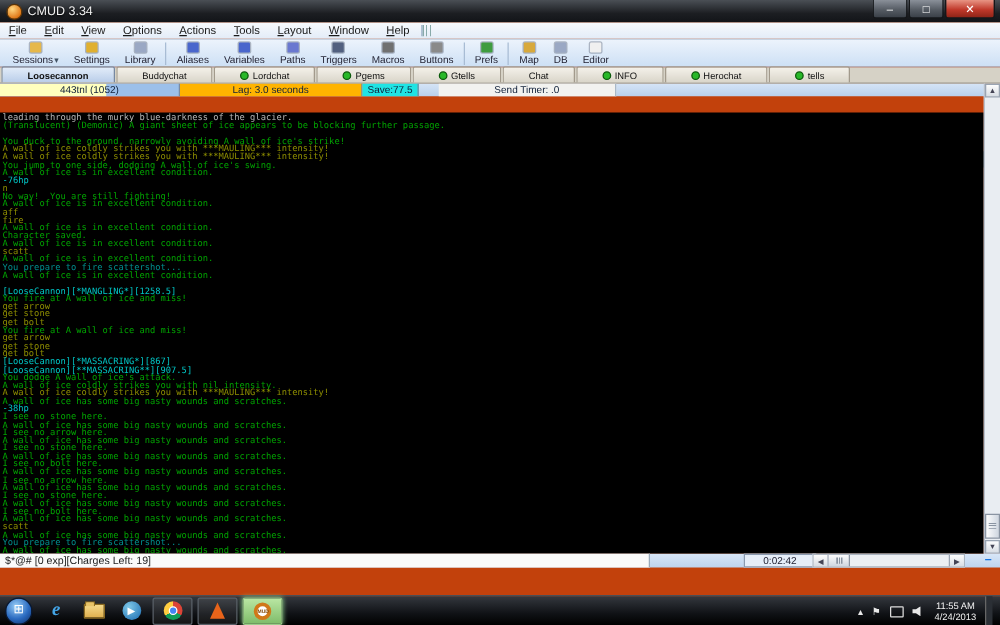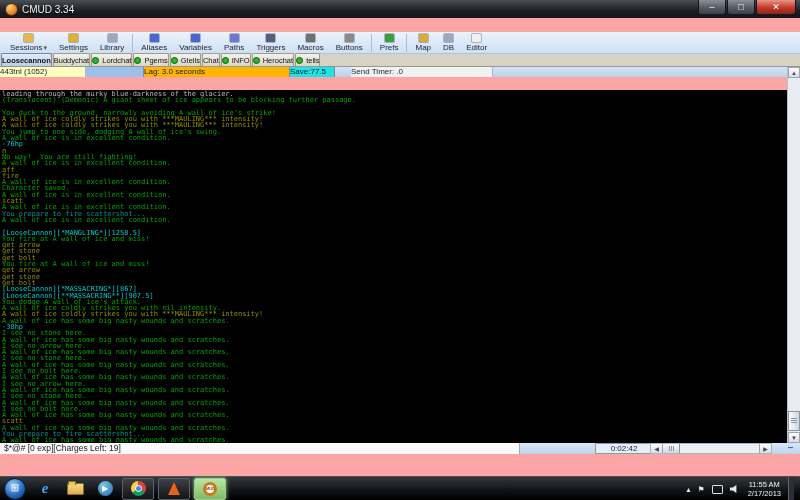--- a/index.html
+++ b/index.html
@@ -1,17 +1,17 @@
 <!DOCTYPE html>
 <html><head>
 <meta charset="utf-8">
 <style>
   html,body{margin:0;padding:0;background:#222;}
   #app{position:relative;width:800px;height:500px;overflow:hidden;
-       font-family:"Liberation Sans",sans-serif;background:#fca5a5;}
+       font-family:"Liberation Sans",sans-serif;background:#c2410c;}
   
   #titlebar{position:absolute;left:0;top:0;width:800px;height:18px;
     background:linear-gradient(#4a4f55,#1c1e22 60%,#121418);display:flex;align-items:center;}
   #title-icon{width:11px;height:11px;border-radius:50%;margin:0 4px 0 5px;
     background:radial-gradient(circle at 35% 30%,#ffd780,#e07818 70%,#904c08);border:1px solid #5a3408;}
   #title-text{color:#f0f0f0;font-size:10px;text-shadow:0 1px 2px #000;}
   #winbtns{position:absolute;right:4px;top:0;display:flex;}
   .winbtn{width:26px;height:14px;border:1px solid #15171a;border-top:none;
     background:linear-gradient(#8a9099,#565c64 55%,#3a4048);color:#fff;font-size:9px;
     display:flex;align-items:center;justify-content:center;border-radius:0 0 3px 3px;margin-left:1px;}
@@ -29,29 +29,29 @@
     background:linear-gradient(#ecf3fc,#cde0f5);border-bottom:1px solid #b0c4dd;
     display:flex;align-items:center;padding-left:4px;box-sizing:border-box;}
   .tb-item{display:flex;flex-direction:column;align-items:center;justify-content:center;
     padding:0 6px;height:22px;font-size:8px;color:#223;}
   .tb-icon{width:9px;height:8px;border-radius:1px;margin-bottom:1px;box-shadow:0 0 0 1px rgba(60,70,90,.35);}
   .tb-caret{font-size:7px;color:#456;margin-left:1px;}
   .tb-sep{width:1px;height:18px;background:#a8bcd4;margin:0 2px;}
   
   #tabs{position:absolute;left:0;top:54px;width:800px;height:13px;background:#d6d2c6;
     border-bottom:1px solid #9a968c;display:flex;align-items:flex-end;padding-left:1px;box-sizing:border-box;}
-  .tab{height:12px;display:flex;align-items:center;padding:0 0;font-size:7.5px;color:#111;
+  .tab{height:12px;display:flex;align-items:center;padding:0 20px;font-size:7.5px;color:#111;
     background:linear-gradient(#f4f1ea,#d9d5c9);border:1px solid #a29a8c;border-bottom:none;
     border-radius:2px 2px 0 0;margin-right:1px;white-space:nowrap;}
   .tab.active{background:linear-gradient(#e2ecf9,#b9cde9);border-color:#7588a2;font-weight:bold;}
   .tab-dot{width:5px;height:5px;border-radius:50%;background:#28b828;border:1px solid #0a5a0a;margin-right:3px;}
   
   #statusrow{position:absolute;left:0;top:67px;width:788px;height:10px;
     background:linear-gradient(#d5e4f6,#b9d0ec);font-size:8px;color:#10203a;}
-  .seg{position:absolute;top:0;height:10px;line-height:10px;overflow:hidden;white-space:nowrap;}
+  .seg{position:absolute;top:0;height:10px;line-height:10px;text-align:center;overflow:hidden;white-space:nowrap;}
   #seg-tnl{left:0;width:143px;background:#9cc0ea;border-right:1px solid #7a8aa0;}
   #seg-tnl-fill{position:absolute;left:0;top:0;height:10px;background:#ffffbe;}
   #seg-tnl span{position:relative;}
   #seg-lag{left:144px;width:145px;background:#ffb400;border-right:1px solid #7a8aa0;}
   #seg-save{left:290px;width:44px;background:#20e4e4;border-right:1px solid #7a8aa0;}
   #seg-send{left:351px;width:141px;background:#f2f2f0;border-right:1px solid #a8b8c8;}
   
   #macrorow{position:absolute;left:0;top:77px;width:788px;height:13px;background:#000;
     display:flex;align-items:center;padding-left:2px;box-sizing:border-box;margin-top:44px;}
   .macro-btn{width:53px;height:11px;margin-right:2px;font-size:8px;color:#111;
@@ -154,20 +154,32 @@
   <div id="titlebar">
     <div id="title-icon"></div>
     <div id="title-text">CMUD 3.34</div>
     <div id="winbtns">
       <div class="winbtn">–</div>
       <div class="winbtn">□</div>
       <div class="winbtn close">✕</div>
     </div>
   </div>
 
+  <div id="menubar">
+      <div class="menu-item"><u>F</u>ile</div>
+      <div class="menu-item"><u>E</u>dit</div>
+      <div class="menu-item"><u>V</u>iew</div>
+      <div class="menu-item"><u>O</u>ptions</div>
+      <div class="menu-item"><u>A</u>ctions</div>
+      <div class="menu-item"><u>T</u>ools</div>
+      <div class="menu-item"><u>L</u>ayout</div>
+      <div class="menu-item"><u>W</u>indow</div>
+      <div class="menu-item"><u>H</u>elp</div>
+      <div id="menu-grip"></div>
+    </div>
 
   <div id="toolbar">
       <div class="tb-item">
         <span class="tb-icon" style="background: rgb(230, 184, 74);"></span>
         <span><span>Sessions</span><span class="tb-caret">▾</span></span>
       </div>
       <div class="tb-item">
         <span class="tb-icon" style="background: rgb(224, 176, 48);"></span>
         <span>Settings</span>
       </div>
@@ -385,19 +397,19 @@
     <div class="tb-app boxed active">
         <div id="cmud-icon">MUD</div>
       </div>
     <div id="tray">
       <div class="tray-icon">▴</div>
       <div class="tray-icon">⚑</div>
       <div id="net-icon"></div>
       <div id="vol-icon"></div>
       <div id="clock">
         <div>11:55 AM</div>
-        <div>2/17/2013</div>
+        <div>4/24/2013</div>
       </div>
       <div id="show-desktop"></div>
     </div>
   </div>
 
 </div>
 
 </body></html>

